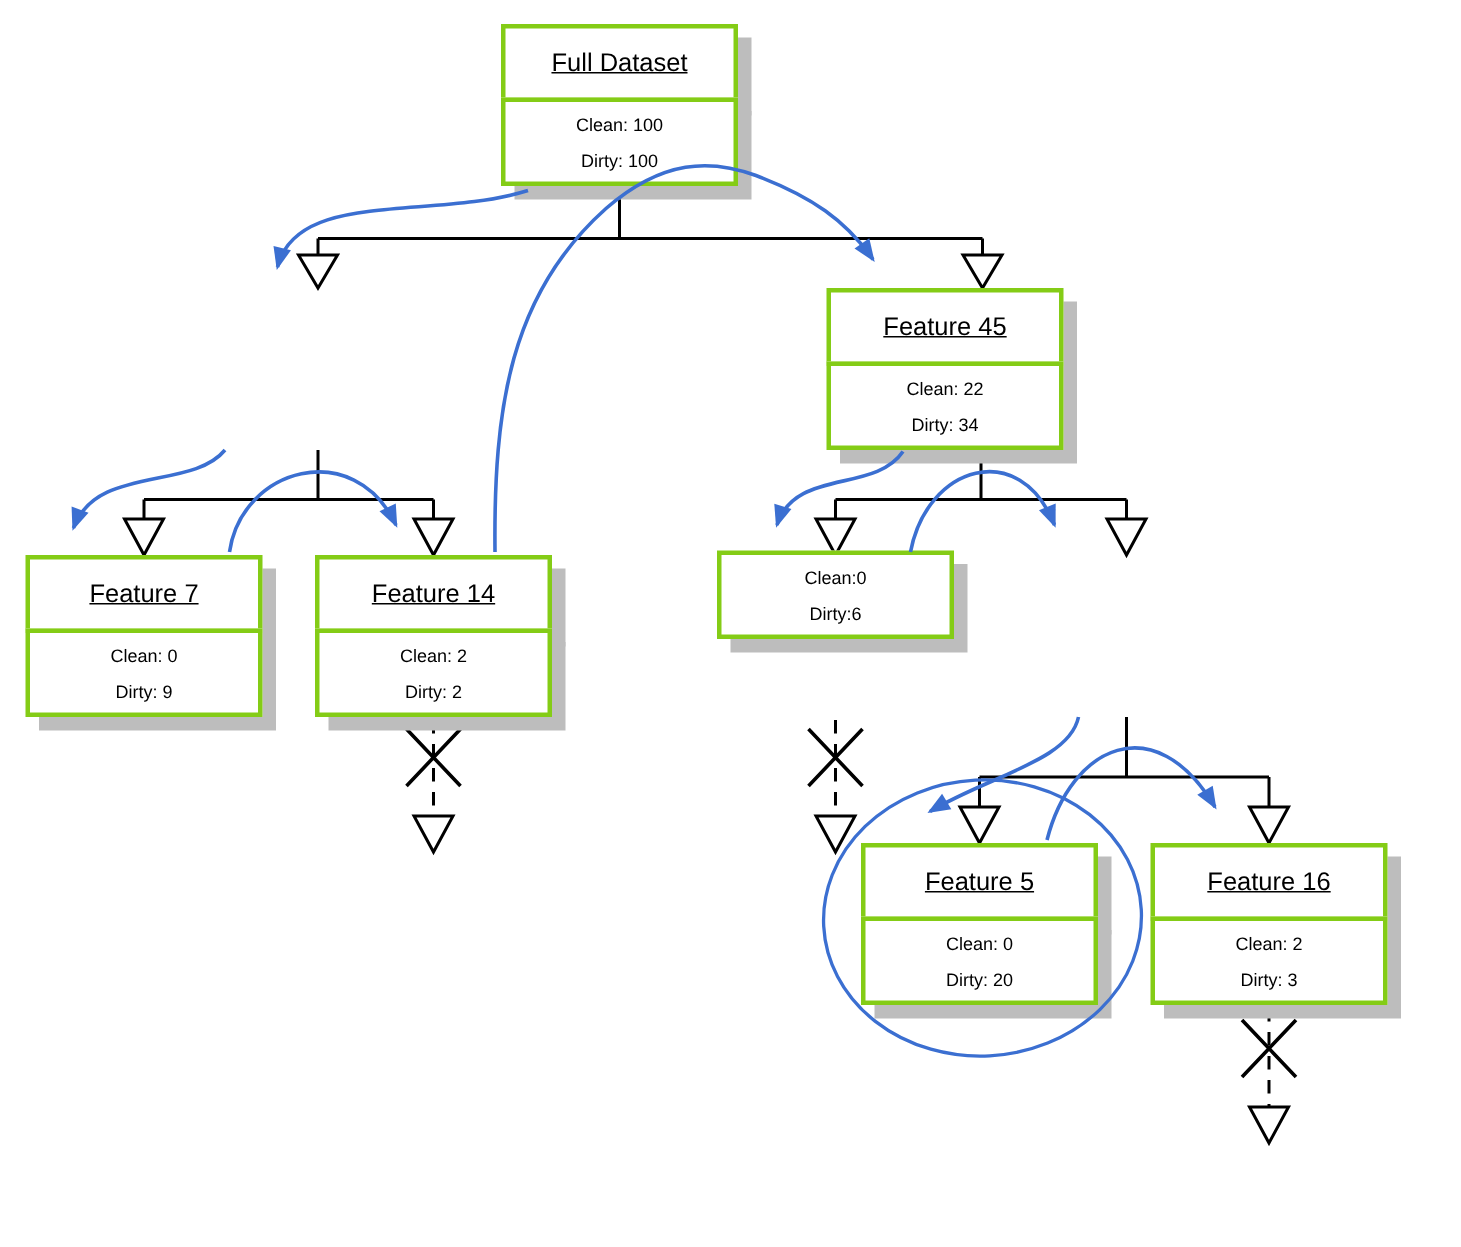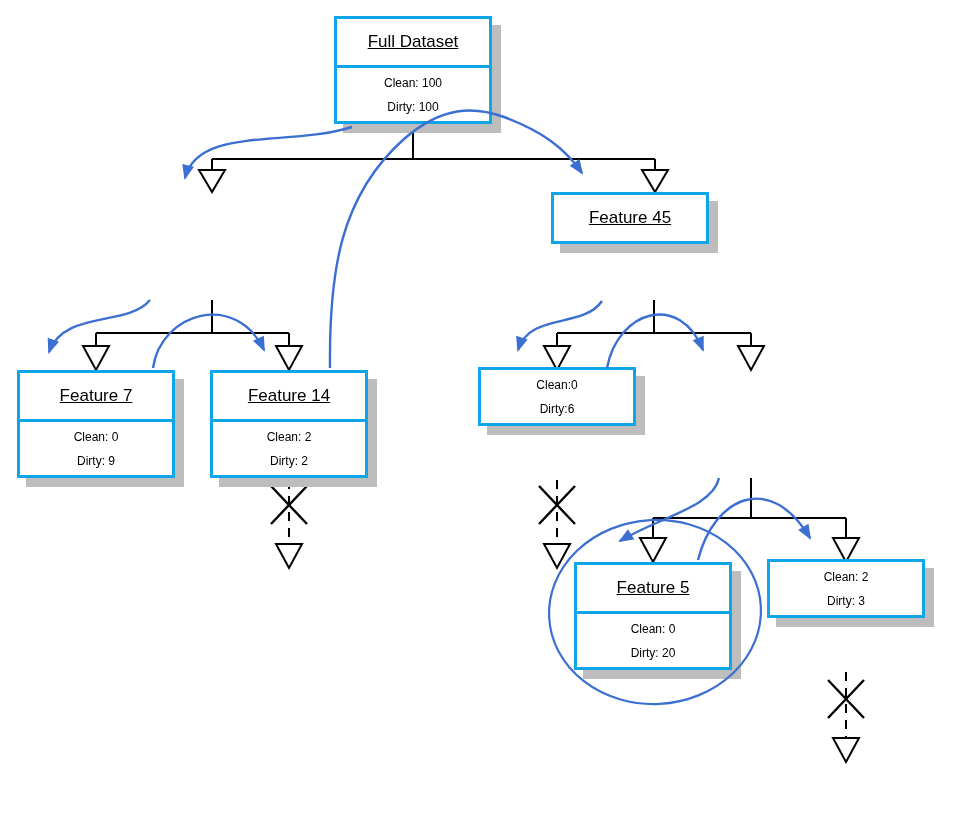--- a/index.html
+++ b/index.html
@@ -3,21 +3,21 @@
 <meta charset="utf-8">
 <style>
   html,body{margin:0;padding:0;background:#ffffff;}
   .canvas{
     position:relative;width:974px;height:831px;background:#ffffff;overflow:hidden;
     font-family:"Liberation Sans", sans-serif;color:#000;
   }
   svg.overlay{position:absolute;left:0;top:0;width:974px;height:831px;}
   .node{position:absolute;width:158px;}
   .comp{
-    box-sizing:border-box;width:158px;background:#ffffff;border:3px solid #0ea5e9;
+    box-sizing:border-box;width:158px;background:#ffffff;border:3px solid #84cc16;
     box-shadow:9px 9px 0 #bdbdbd;position:relative;
   }
   .comp-title{height:52px;display:flex;align-items:center;justify-content:center;}
   .comp-body{height:59px;margin-top:-3px;display:flex;flex-direction:column;align-items:center;justify-content:center;}
   .node-title{font-size:17px;text-decoration:underline;white-space:nowrap;}
   .count-line{font-size:12px;line-height:24px;white-space:nowrap;}
   .arrows-layer{pointer-events:none;}
 </style>
 </head>
 <body>
@@ -71,20 +71,24 @@
       <div class="count-line">Clean: 100</div>
       <div class="count-line">Dirty: 100</div>
     </div>
   </div>
 
 
   <div class="node" style="left:551px;top:192px">
     <div class="comp comp-title">
         <span class="node-title">Feature 45</span>
       </div>
+    <div class="comp comp-body">
+      <div class="count-line">Clean: 22</div>
+      <div class="count-line">Dirty: 34</div>
+    </div>
   </div>
 
   <div class="node" style="left:17px;top:370px">
     <div class="comp comp-title">
         <span class="node-title">Feature 7</span>
       </div>
     <div class="comp comp-body">
       <div class="count-line">Clean: 0</div>
       <div class="count-line">Dirty: 9</div>
     </div>
@@ -112,20 +116,23 @@
     <div class="comp comp-title">
         <span class="node-title">Feature 5</span>
       </div>
     <div class="comp comp-body">
       <div class="count-line">Clean: 0</div>
       <div class="count-line">Dirty: 20</div>
     </div>
   </div>
 
   <div class="node" style="left:767px;top:562px">
+    <div class="comp comp-title">
+        <span class="node-title">Feature 16</span>
+      </div>
     <div class="comp comp-body">
       <div class="count-line">Clean: 2</div>
       <div class="count-line">Dirty: 3</div>
     </div>
   </div>
 
   <svg class="overlay arrows-layer" viewBox="0 0 974 831" xmlns="http://www.w3.org/2000/svg">
     <defs>
       <marker id="bluehead" markerUnits="userSpaceOnUse" markerWidth="18" markerHeight="16" refX="14" refY="7" orient="auto">
         <path d="M1,1 L16,7 L1,13 Z" fill="#3b6fd1"></path>

